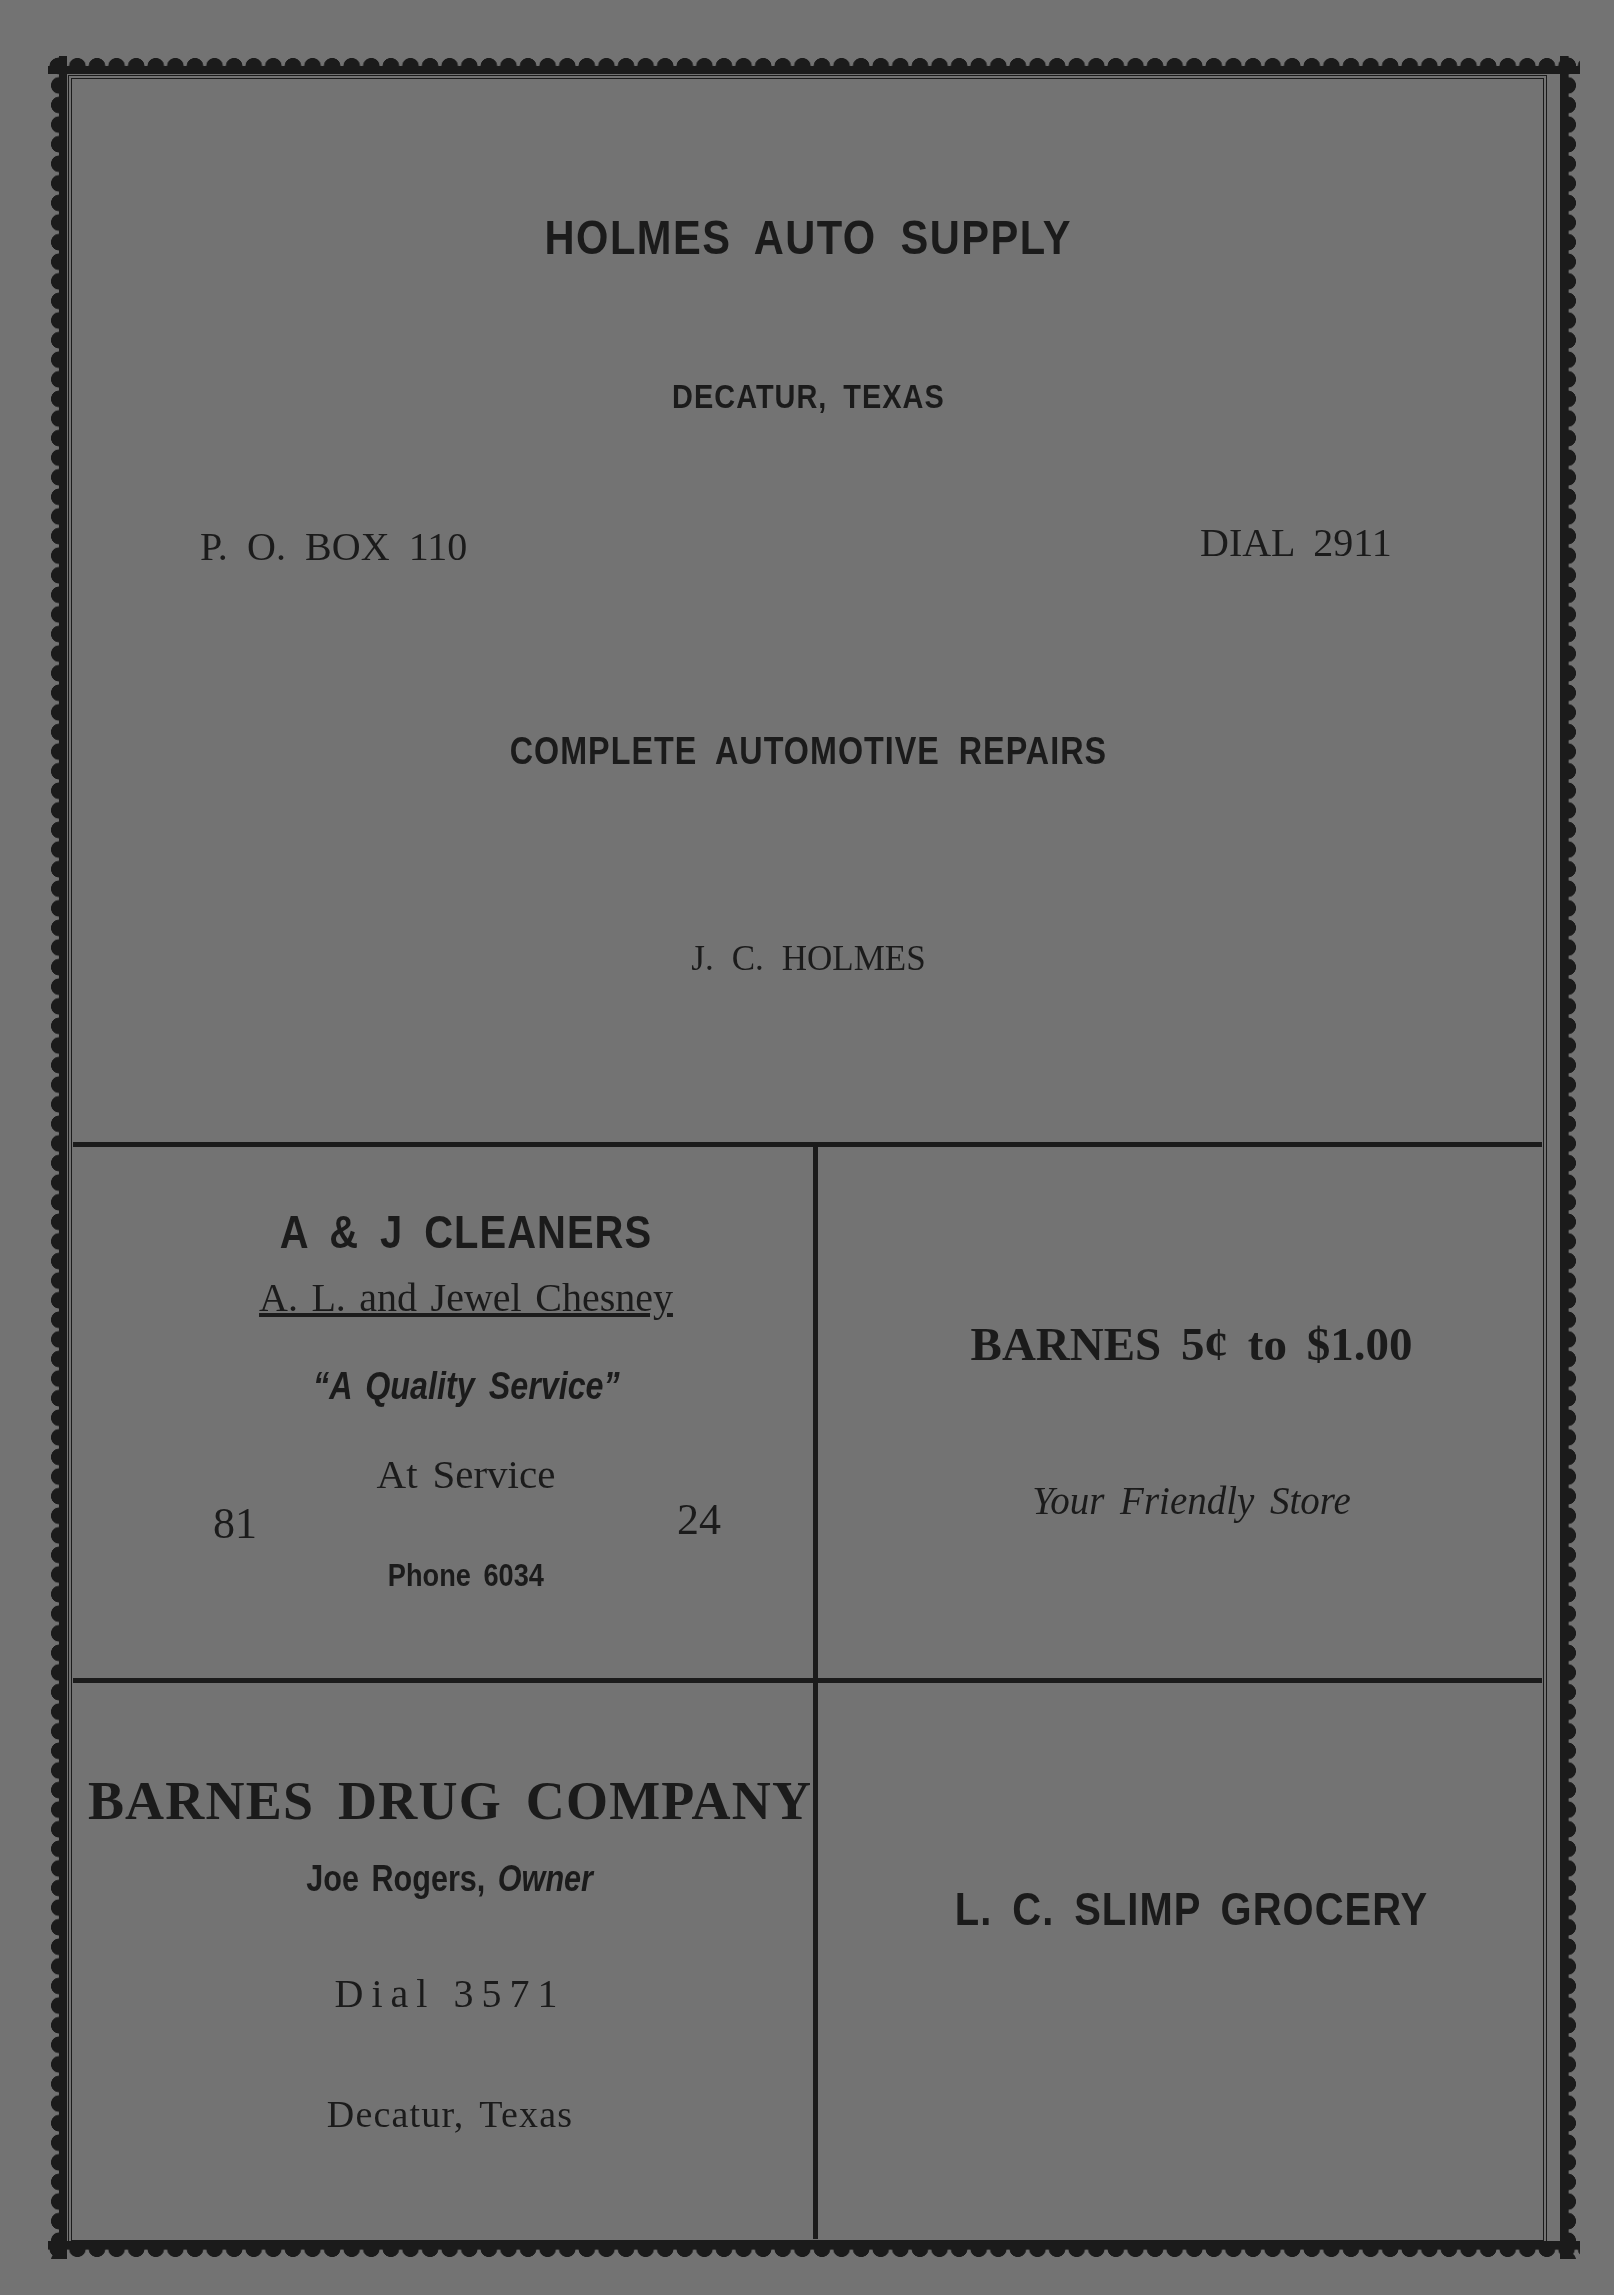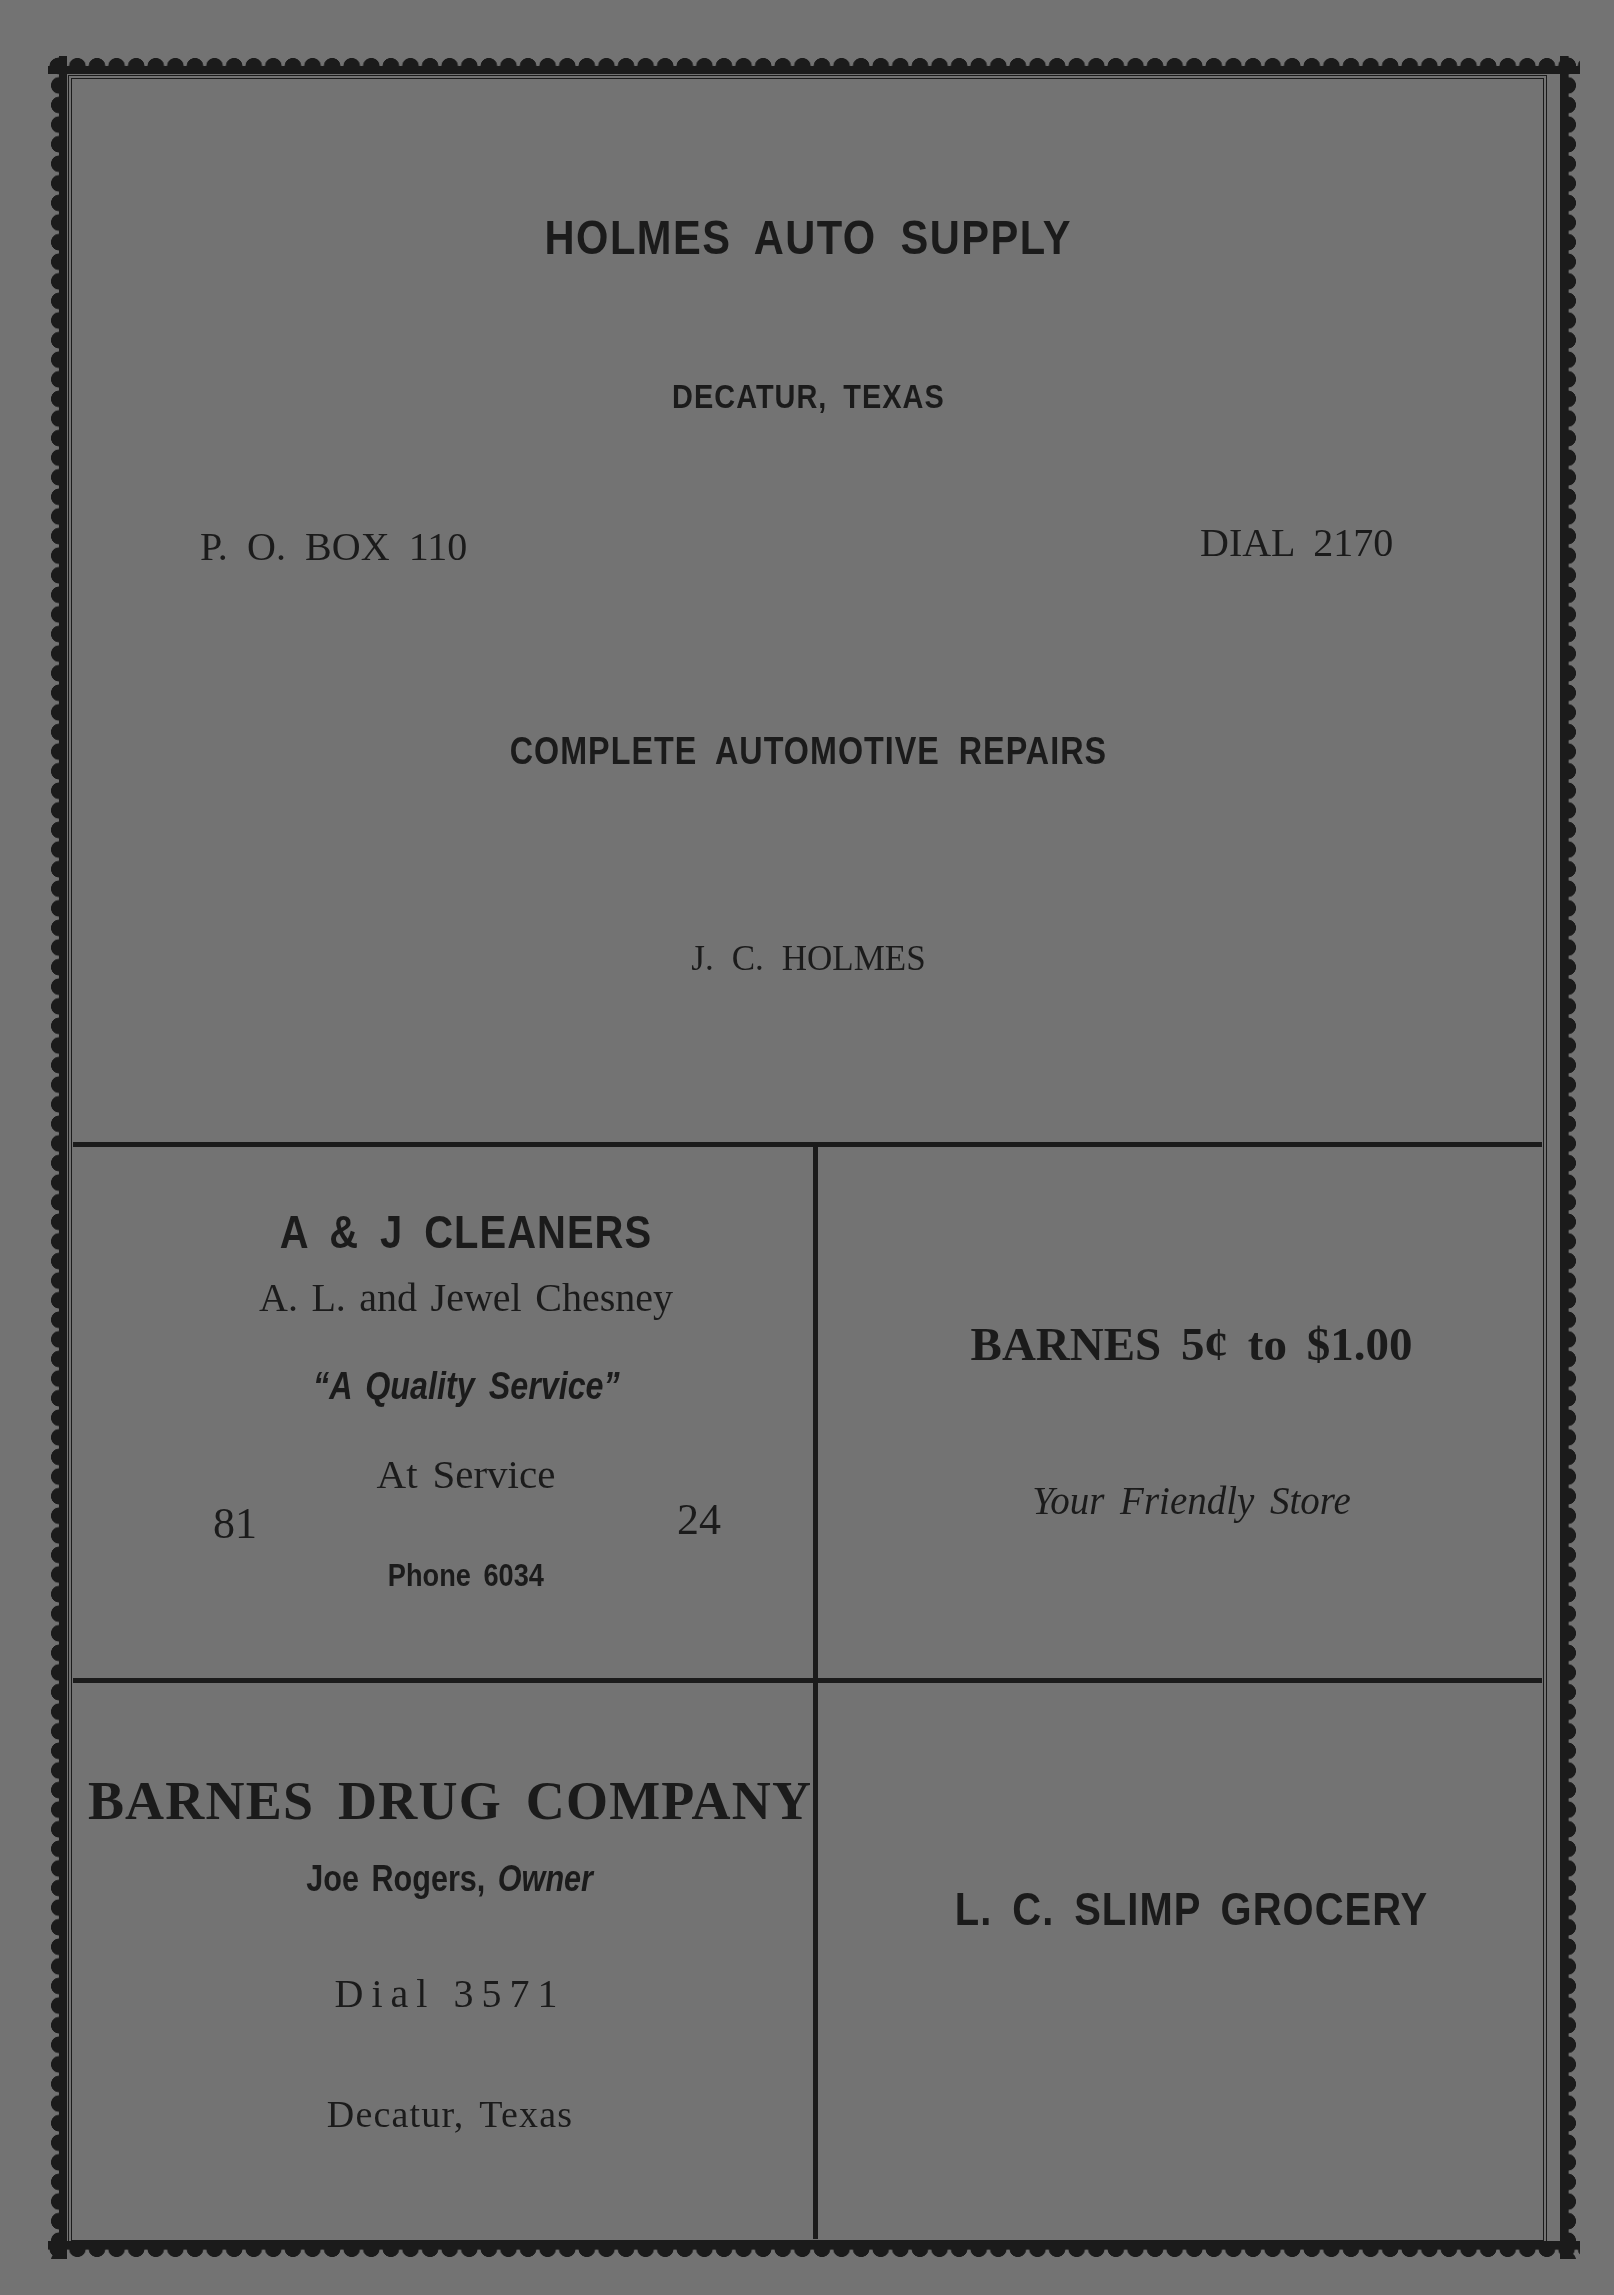--- a/index.html
+++ b/index.html
@@ -60,21 +60,21 @@
   .cond   { display:inline-block; transform:scaleX(0.85); transform-origin:50% 50%; }
   
   .holmes-title   { top:213px;  font-size:49px; letter-spacing:1.7px; word-spacing:12.7px; }
   .holmes-city    { top:379px;  font-size:34px; letter-spacing:1.2px; word-spacing:8px; }
   .holmes-pobox   { left:200px;  top:527px; font-size:40px; word-spacing:9.2px; }
   .holmes-dial    { left:1200px; top:523px; font-size:40px; word-spacing:9.2px; }
   .holmes-tagline { top:732px; font-size:38px; letter-spacing:1.2px; word-spacing:10.4px; }
   .holmes-owner   { top:941px; font-size:35px; word-spacing:9.2px; }
   
   .aj-title    { top:1208px; font-size:47px; letter-spacing:1.2px; word-spacing:10.4px; }
-  .aj-owners   { top:1278px; font-size:40px; word-spacing:3.5px; }
+  .aj-owners   { top:1278px; font-size:40px; word-spacing:3.5px;text-decoration:underline; }
   .aj-slogan   { top:1367px; font-size:38px; word-spacing:5.8px; }
   .aj-location { top:1454px; font-size:41px; word-spacing:4.6px; }
   .aj-hw-west  { left:213px;  top:1502px; font-size:44px; }
   .aj-hw-east  { left:677px; top:1498px; font-size:44px; }
   .aj-phone    { top:1559px; font-size:32px; word-spacing:5.8px; }
   
   .barnes-title  { top:1321px; font-size:47px; word-spacing:8px; }
   .barnes-slogan { top:1481px; font-size:39px; word-spacing:5.8px; }
   
   .empire-title { top:1774px; font-size:54px; letter-spacing:1.2px; word-spacing:9.2px; }
@@ -100,21 +100,21 @@
   <div class="rule-v"></div>
 
   <section>
     <div class="t col-top gothic holmes-title">
       <span class="cond">HOLMES AUTO SUPPLY</span>
     </div>
     <div class="t col-top gothic holmes-city">
       <span class="cond">DECATUR, TEXAS</span>
     </div>
     <div class="t serif holmes-pobox">P. O. BOX 110</div>
-    <div class="t serif holmes-dial">DIAL 2170</div>
+    <div class="t serif holmes-dial">DIAL 2911</div>
     <div class="t col-top gothic holmes-tagline">
       <span class="cond">COMPLETE AUTOMOTIVE REPAIRS</span>
     </div>
     <div class="t col-top serif holmes-owner">J. C. HOLMES</div>
   </section>
 
   <section>
     <div class="t col-aj gothic aj-title">
       <span class="cond">A &amp; J CLEANERS</span>
     </div>

